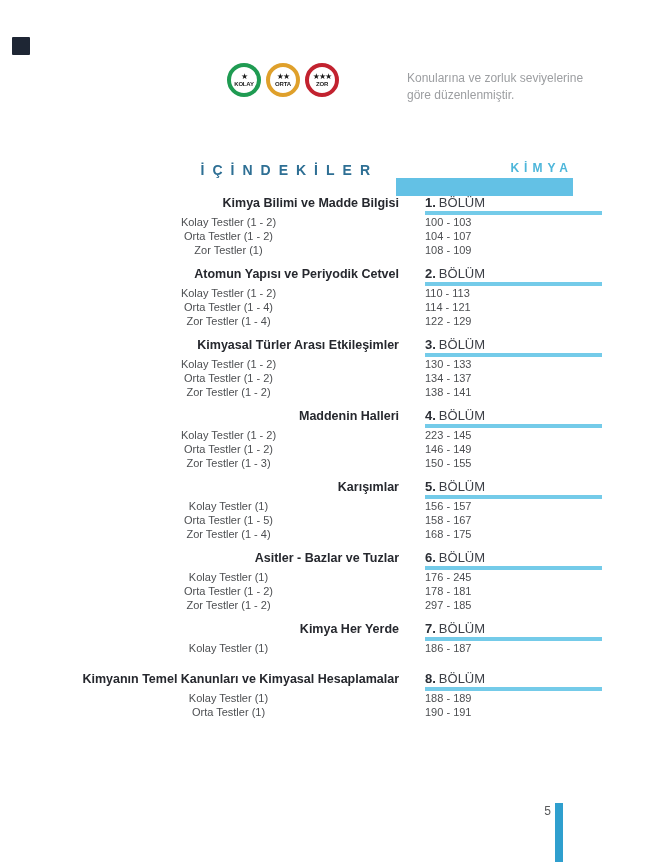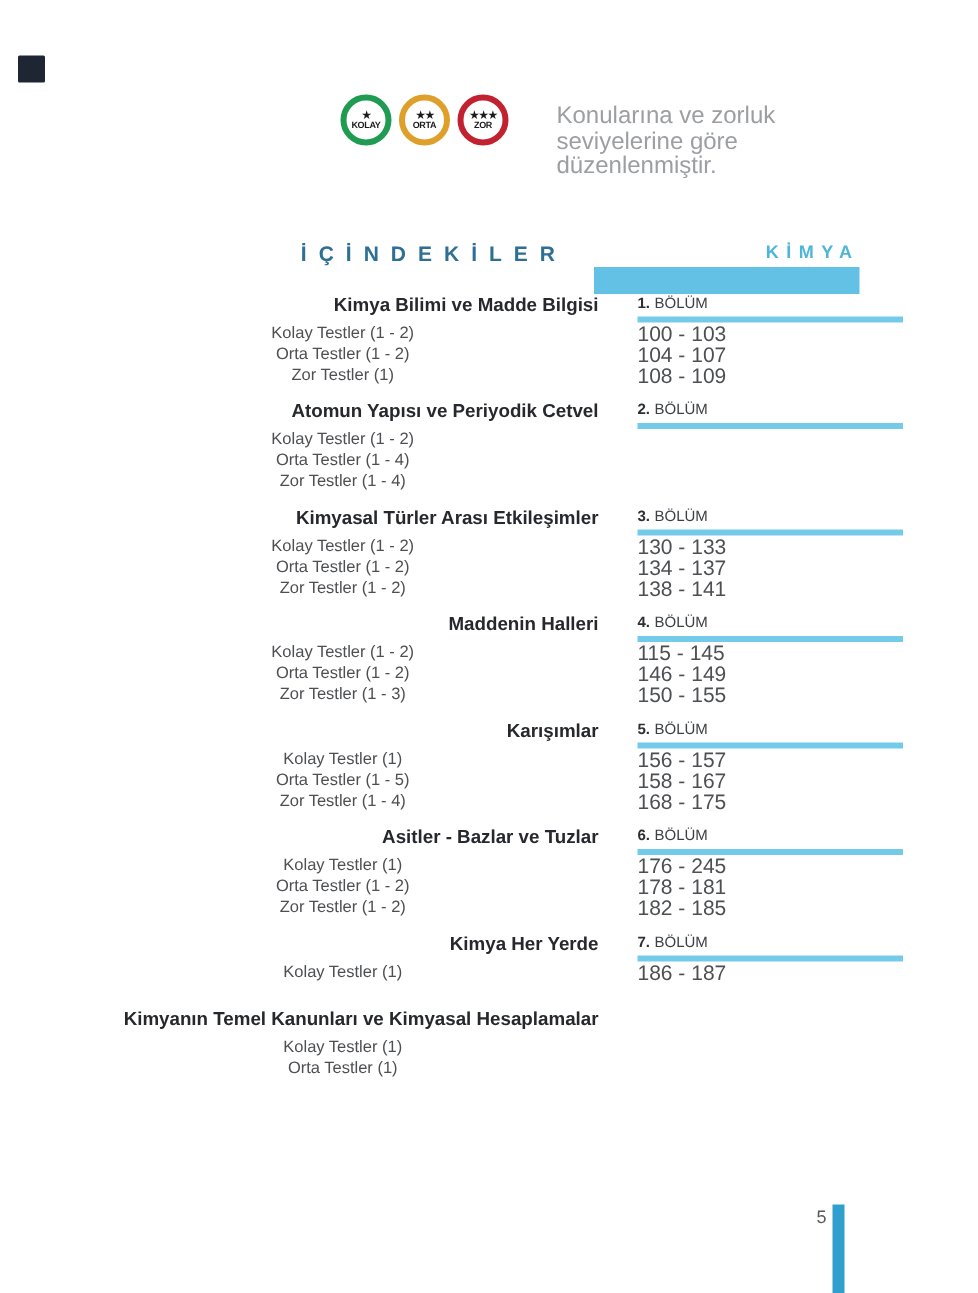--- a/index.html
+++ b/index.html
@@ -13,21 +13,21 @@
   }
   
   .legend-row { position:absolute; left:227px; top:63px; display:flex; gap:32px; }
   .badges { display:flex; gap:5px; }
   .badge {
     width:26px; height:26px; border:4px solid #000; border-radius:50%;
     background:#fff; display:flex; flex-direction:column; align-items:center; justify-content:center;
   }
   .badge-stars { font-size:8px; line-height:7px; letter-spacing:-1px; color:#1b1b1b; white-space:nowrap; }
   .badge-label { font-size:6px; line-height:7px; font-weight:bold; color:#1b1b1b; margin-top:1px; letter-spacing:-0.2px; }
-  .caption { width:180px; padding-top:7px; font-size:16px; line-height:16.5px; color:#9c9ea1; }
+  .caption { width:180px; padding-top:7px; font-size:12px; line-height:16.5px; color:#9c9ea1;margin-left:36px; }
 
   
   .header-grid, .section { display:grid; grid-template-columns:341px 177px; column-gap:26px;margin-left:29px; }
   .header-grid { position:absolute; left:0; top:161px; width:652px; }
   .h-left { text-align:right; }
   .page-title-text {
     font-size:14px; font-weight:bold; color:var(--title-blue,#2e6f94);
     letter-spacing:8px; margin-right:-8px; line-height:16px; white-space:nowrap;
   }
   .subject {
@@ -37,25 +37,25 @@
   .subject-bar { width:177px; height:18px; background:var(--bar-blue,#63c1e5); margin-top:3px; }
 
   
   .sections { position:absolute; left:0; top:195px; width:652px;padding-left:29px; }
   .section { margin-bottom:9px; }
   .section.short { margin-bottom:16px; }
   .sec-left { text-align:right; }
   .sec-title { font-size:12.5px; font-weight:bold; color:#26282e; line-height:16px; }
   .rows-left { margin-top:4px; }
   .row-test { font-size:11px; color:#4d4f52; line-height:14px;text-align:center; }
-  .bolum { font-size:10px; color:#3c3f46; line-height:15px; }
+  .bolum { font-size:13px; color:#3c3f46; line-height:15px; }
   .bolum .num { font-weight:bold; color:#2b2e35; margin-right:3px; }
   .bolum-bar { width:177px; height:4px; background:var(--underline-blue,#74cbe9); margin-top:1px; }
   .rows-right { margin-top:0; }
-  .row-pages { font-size:14px; color:#4d4f52; line-height:14px; }
+  .row-pages { font-size:11px; color:#4d4f52; line-height:14px; }
 
   
   .page-number { position:absolute; left:537px; top:804px; width:14px; text-align:right; font-size:12px; color:#58595b; }
   .footer-bar { position:absolute; left:555px; top:803px; width:8px; height:59px; background:var(--footer-blue,#2f9fce); }
 </style>
 </head>
 <body>
 
 <div class="page">
 
@@ -119,20 +119,25 @@
             <div class="row-test">Kolay Testler (1 - 2)</div>
             <div class="row-test">Orta Testler (1 - 4)</div>
             <div class="row-test">Zor Testler (1 - 4)</div>
           </div>
     </div>
     <div class="sec-right">
       <div class="bolum">
         <span class="num">2.</span><span class="bolum-word">BÖLÜM</span>
       </div>
       <div class="bolum-bar"></div>
+      <div class="rows-right">
+            <div class="row-pages">110 - 113</div>
+            <div class="row-pages">114 - 121</div>
+            <div class="row-pages">122 - 129</div>
+          </div>
     </div>
   </div>
 
   <div class="section">
     <div class="sec-left">
       <div class="sec-title">Kimyasal Türler Arası Etkileşimler</div>
       <div class="rows-left">
             <div class="row-test">Kolay Testler (1 - 2)</div>
             <div class="row-test">Orta Testler (1 - 2)</div>
             <div class="row-test">Zor Testler (1 - 2)</div>
@@ -159,21 +164,21 @@
             <div class="row-test">Orta Testler (1 - 2)</div>
             <div class="row-test">Zor Testler (1 - 3)</div>
           </div>
     </div>
     <div class="sec-right">
       <div class="bolum">
         <span class="num">4.</span><span class="bolum-word">BÖLÜM</span>
       </div>
       <div class="bolum-bar"></div>
       <div class="rows-right">
-            <div class="row-pages">115 - 145</div>
+            <div class="row-pages">223 - 145</div>
             <div class="row-pages">146 - 149</div>
             <div class="row-pages">150 - 155</div>
           </div>
     </div>
   </div>
 
   <div class="section">
     <div class="sec-left">
       <div class="sec-title">Karışımlar</div>
       <div class="rows-left">
@@ -205,21 +210,21 @@
           </div>
     </div>
     <div class="sec-right">
       <div class="bolum">
         <span class="num">6.</span><span class="bolum-word">BÖLÜM</span>
       </div>
       <div class="bolum-bar"></div>
       <div class="rows-right">
             <div class="row-pages">176 - 245</div>
             <div class="row-pages">178 - 181</div>
-            <div class="row-pages">182 - 185</div>
+            <div class="row-pages">297 - 185</div>
           </div>
     </div>
   </div>
 
   <div class="section short">
     <div class="sec-left">
       <div class="sec-title">Kimya Her Yerde</div>
       <div class="rows-left">
             <div class="row-test">Kolay Testler (1)</div>
           </div>
@@ -234,20 +239,30 @@
           </div>
     </div>
   </div>
 
   <div class="section">
     <div class="sec-left">
       <div class="sec-title">Kimyanın Temel Kanunları ve Kimyasal Hesaplamalar</div>
       <div class="rows-left">
             <div class="row-test">Kolay Testler (1)</div>
             <div class="row-test">Orta Testler (1)</div>
+          </div>
+    </div>
+    <div class="sec-right">
+      <div class="bolum">
+        <span class="num">8.</span><span class="bolum-word">BÖLÜM</span>
+      </div>
+      <div class="bolum-bar"></div>
+      <div class="rows-right">
+            <div class="row-pages">188 - 189</div>
+            <div class="row-pages">190 - 191</div>
           </div>
     </div>
   </div>
 </div>
 
   <div class="page-number">5</div>
   <div class="footer-bar"></div>
 
 </div>
 

